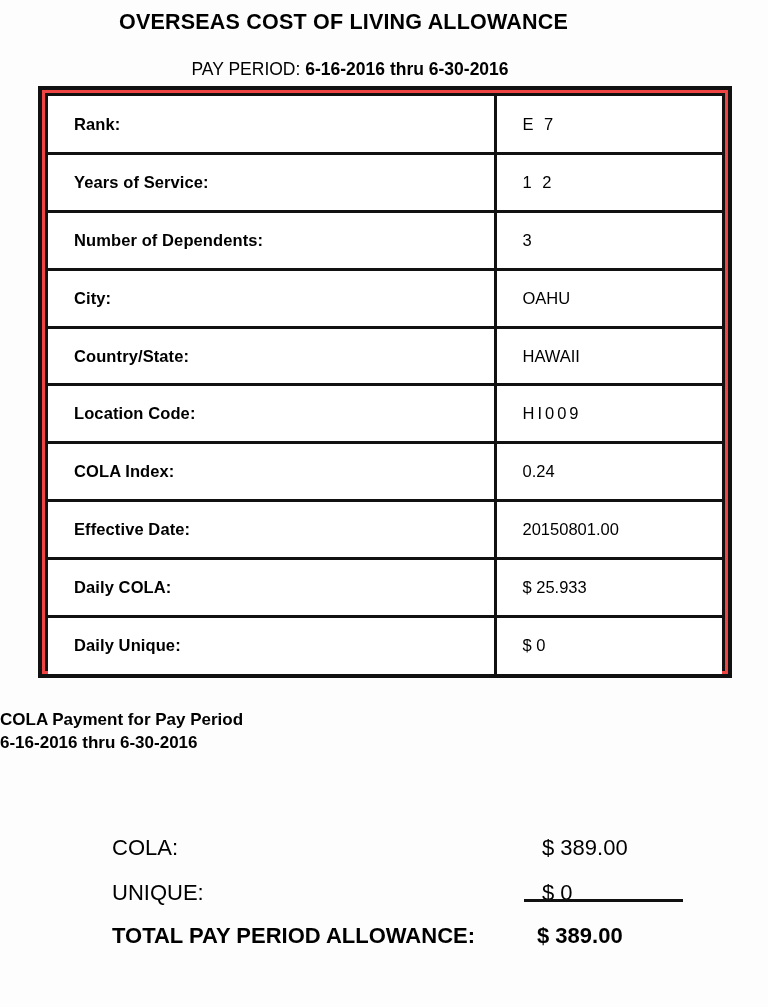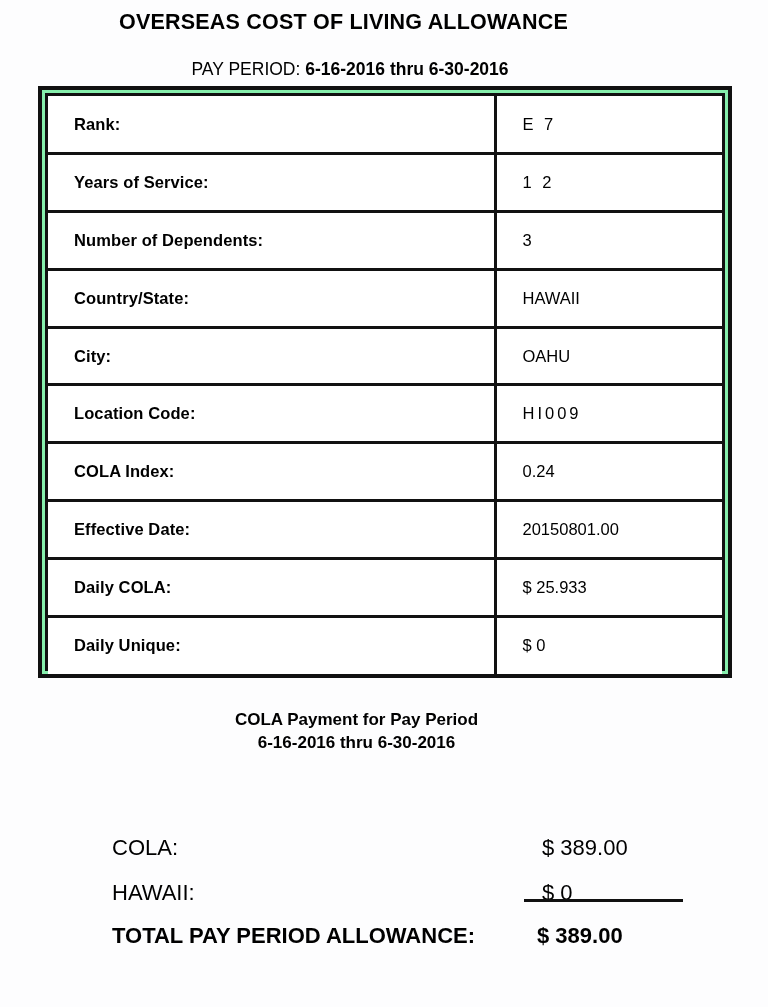--- a/index.html
+++ b/index.html
@@ -58,21 +58,21 @@
 
   
   .table-frame {
     position: absolute;
     left: 38px;
     top: 86px;
     width: 694px;
     height: 592px;
     box-sizing: border-box;
     border: 4px solid #111111;
-    background: #86efac;
+    background: #ef4444;
     padding: 3px;
   }
   .table-inner {
     box-sizing: border-box;
     width: 100%;
     height: 100%;
     border: 3px solid #111111;
     background: #ffffff;
   }
 
@@ -110,21 +110,21 @@
   .spaced {
     letter-spacing: 3px;
   }
 
   
   .summary-heading {
     position: absolute;
     top: 708px;
     left: 0;
     width: 713px;
-    text-align: center;
+    text-align: left;
     font-size: 17px;
     font-weight: bold;
     line-height: 23px;
     white-space: nowrap;
   }
 
   .amount-rows {
     position: absolute;
     top: 825px;
     left: 0;
@@ -203,26 +203,26 @@
             </tr>
             <tr>
               <td class="field-label">Years of Service:</td>
               <td class="field-value spaced">1 2</td>
             </tr>
             <tr>
               <td class="field-label">Number of Dependents:</td>
               <td class="field-value">3</td>
             </tr>
             <tr>
+              <td class="field-label">City:</td>
+              <td class="field-value">OAHU</td>
+            </tr>
+            <tr>
               <td class="field-label">Country/State:</td>
               <td class="field-value">HAWAII</td>
-            </tr>
-            <tr>
-              <td class="field-label">City:</td>
-              <td class="field-value">OAHU</td>
             </tr>
             <tr>
               <td class="field-label">Location Code:</td>
               <td class="field-value spaced">HI009</td>
             </tr>
             <tr>
               <td class="field-label">COLA Index:</td>
               <td class="field-value">0.24</td>
             </tr>
             <tr>
@@ -246,21 +246,21 @@
     <div>COLA Payment for Pay Period</div>
     <div>6-16-2016 thru 6-30-2016</div>
   </div>
 
   <div class="amount-rows">
       <div class="amount-row">
         <span class="amt-label">COLA:</span>
         <span class="amt-value">$ 389.00</span>
       </div>
       <div class="amount-row">
-        <span class="amt-label">HAWAII:</span>
+        <span class="amt-label">UNIQUE:</span>
         <span class="amt-value">$ 0</span>
       </div>
     </div>
 
   <div class="total-rule"></div>
 
   <div class="total-row">
     <span class="total-label">TOTAL PAY PERIOD ALLOWANCE:</span>
     <span class="total-value">$ 389.00</span>
   </div>

